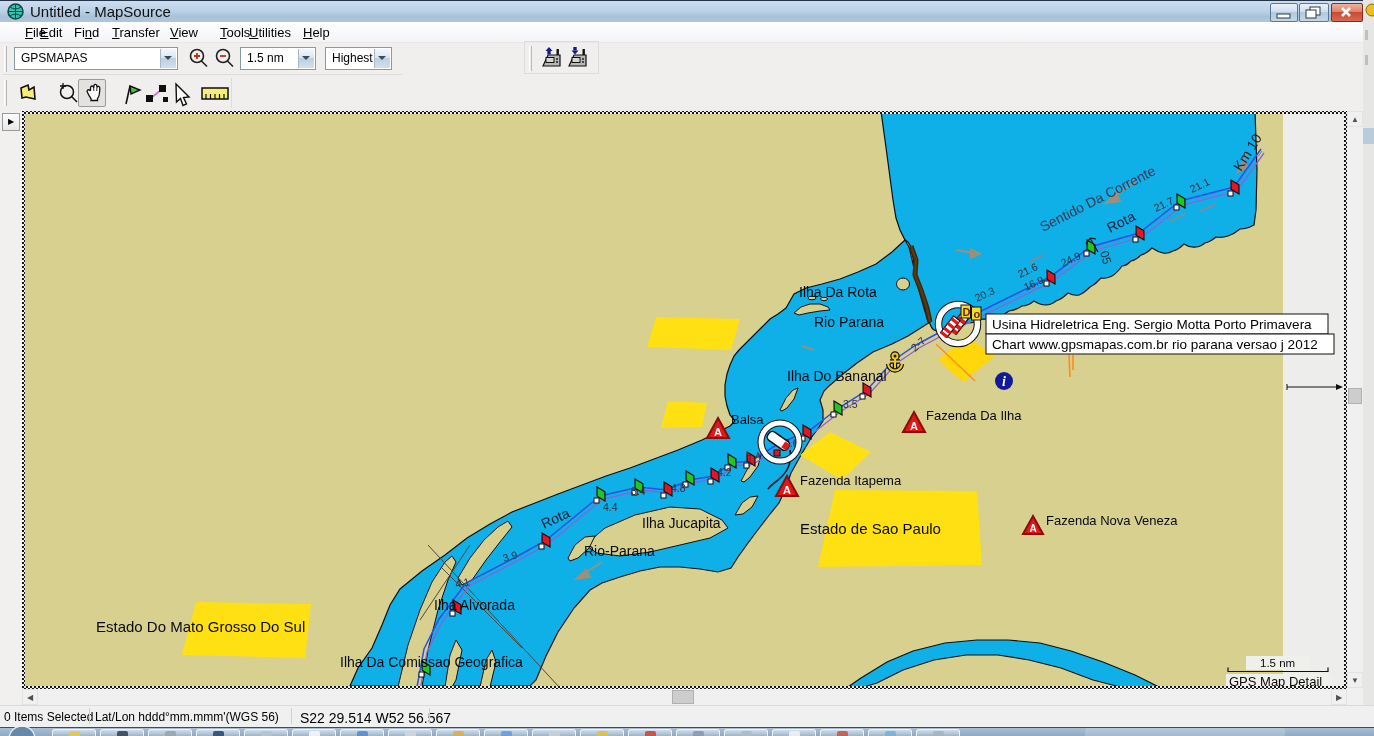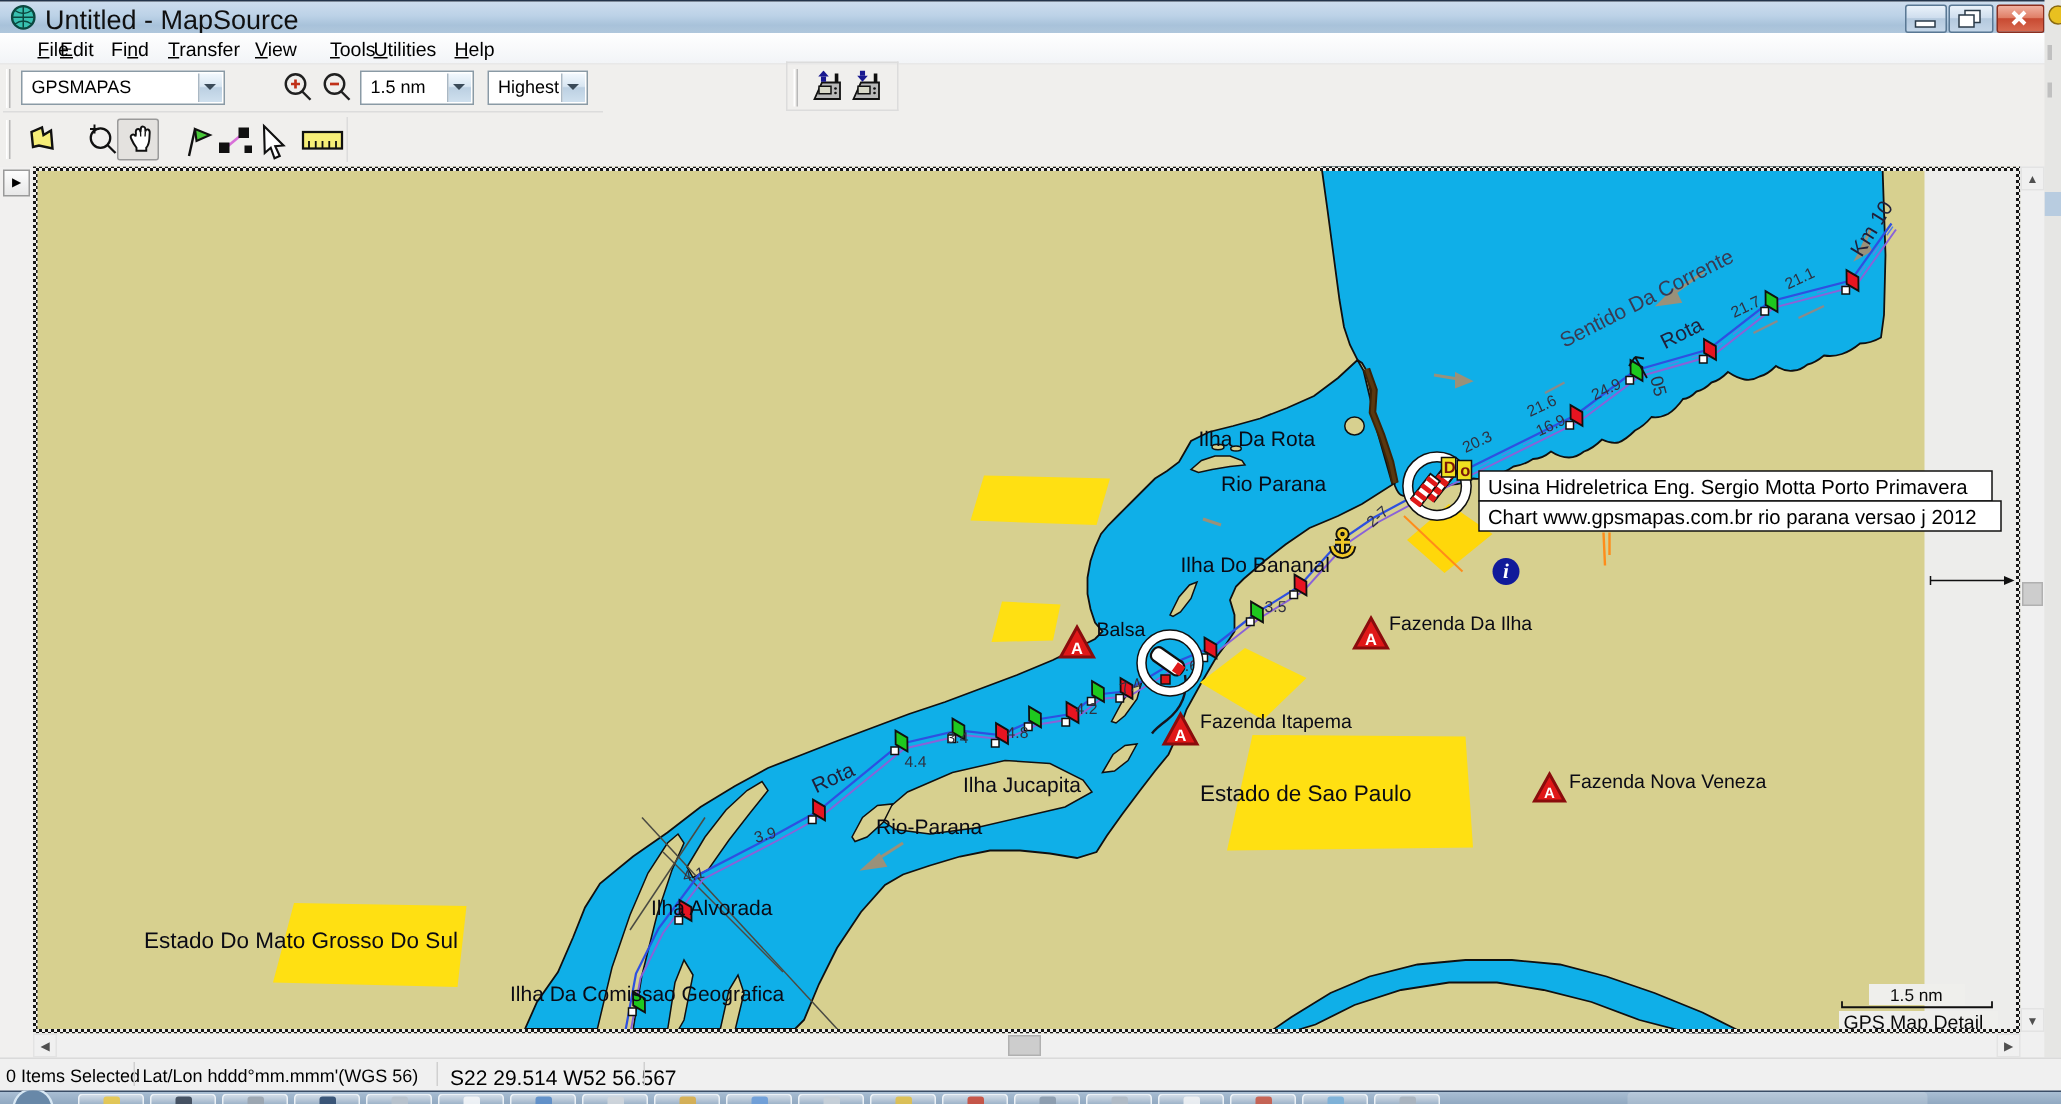--- a/index.html
+++ b/index.html
@@ -1,20 +1,20 @@
 <!DOCTYPE html>
 <html><head><meta charset="utf-8">
 <style>
 *{margin:0;padding:0;box-sizing:border-box;}
 html,body{width:1374px;height:736px;overflow:hidden;font-family:"Liberation Sans",sans-serif;}
 #page{position:relative;width:1374px;height:736px;background:#e8e8e8;}
 .abs{position:absolute;}
 
 #titlebar{left:0;top:0;width:1374px;height:22px;background:linear-gradient(#cdddee,#bcd2e7 45%,#a8c2da 75%,#b0c7dc);border-top:1px solid #24344a;}
-#titletxt{left:30px;top:3px;font-size:18px;color:#101010;}
+#titletxt{left:30px;top:3px;font-size:15px;color:#101010;}
 .winbtn{top:3px;height:19px;border:1px solid #5a7894;border-radius:2px;}
 #btnmin{left:1270px;width:28px;background:linear-gradient(#eaf2fa,#cfdeee 45%,#b4c9de 50%,#c4d6e8);}
 #btnmax{left:1299px;width:30px;background:linear-gradient(#eaf2fa,#cfdeee 45%,#b4c9de 50%,#c4d6e8);}
 #btnclose{left:1331px;width:32px;background:linear-gradient(#f0b0a0,#e08068 45%,#c84a32 50%,#d86a50);border:1px solid #8c2e1e;}
 
 #menubar{left:0;top:22px;width:1374px;height:20px;background:linear-gradient(#ffffff,#f2f4f7);}
 .mi{top:25px;font-size:13px;color:#000;}
 .mi u{text-decoration:underline;}
 
 #toolzone{left:0;top:42px;width:1374px;height:69px;background:#f0efed;border-top:1px solid #e8e8e8;}
@@ -65,21 +65,21 @@
 <div class="mi abs" style="left:40px"><u>E</u>dit</div>
 <div class="mi abs" style="left:74px">Fi<u>n</u>d</div>
 <div class="mi abs" style="left:112px"><u>T</u>ransfer</div>
 <div class="mi abs" style="left:170px"><u>V</u>iew</div>
 <div class="mi abs" style="left:220px"><u>T</u>ools</div>
 <div class="mi abs" style="left:249px"><u>U</u>tilities</div>
 <div class="mi abs" style="left:303px"><u>H</u>elp</div>
 <div id="toolzone" class="abs"></div>
 <div class="abs grip" style="left:4px;top:46px;height:26px"></div>
 <div class="abs tline" style="left:2px;top:74px;width:400px;height:1px"></div>
-<div class="combo abs" style="left:14px;top:47px;width:136px;height:23px;line-height:21px;padding-left:6px">GPSMAPAS<span class="comboarrow"></span><span class="carr"></span></div>
+<div class="combo abs" style="left:14px;top:47px;width:164px;height:23px;line-height:21px;padding-left:6px">GPSMAPAS<span class="comboarrow"></span><span class="carr"></span></div>
 <div class="combo abs" style="left:240px;top:47px;width:76px;height:23px;line-height:21px;padding-left:6px">1.5 nm<span class="comboarrow"></span><span class="carr"></span></div>
 <div class="combo abs" style="left:325px;top:47px;width:67px;height:23px;line-height:21px;padding-left:6px">Highest<span class="comboarrow"></span><span class="carr"></span></div>
 
 <svg class="abs" style="left:186px;top:46px" width="52" height="26">
 <g fill="none" stroke="#202020" stroke-width="1.6">
         <circle cx="11" cy="10" r="6.5"></circle>
         <path d="M15.5 15 L21 20.5"></path>
       </g>
 <g stroke="#c03018" stroke-width="1.8">
         <path d="M8 10 H14 M11 7 V13"></path>

